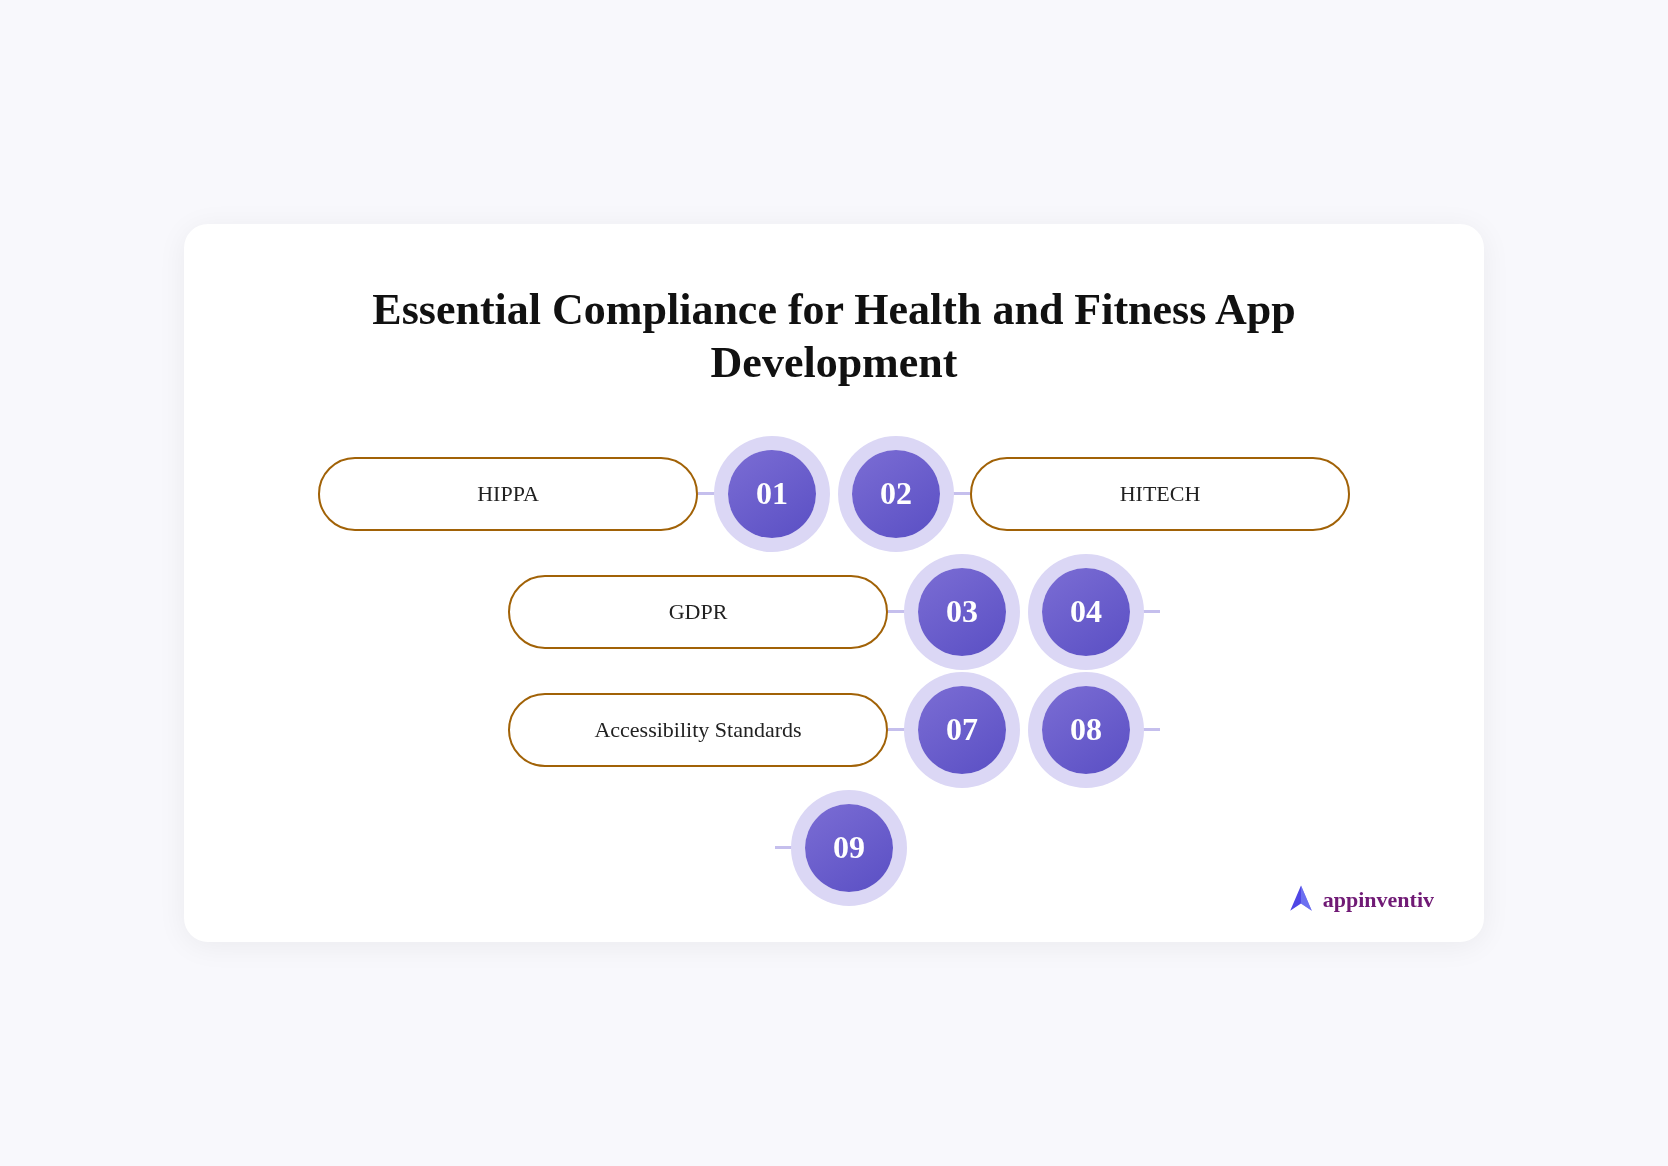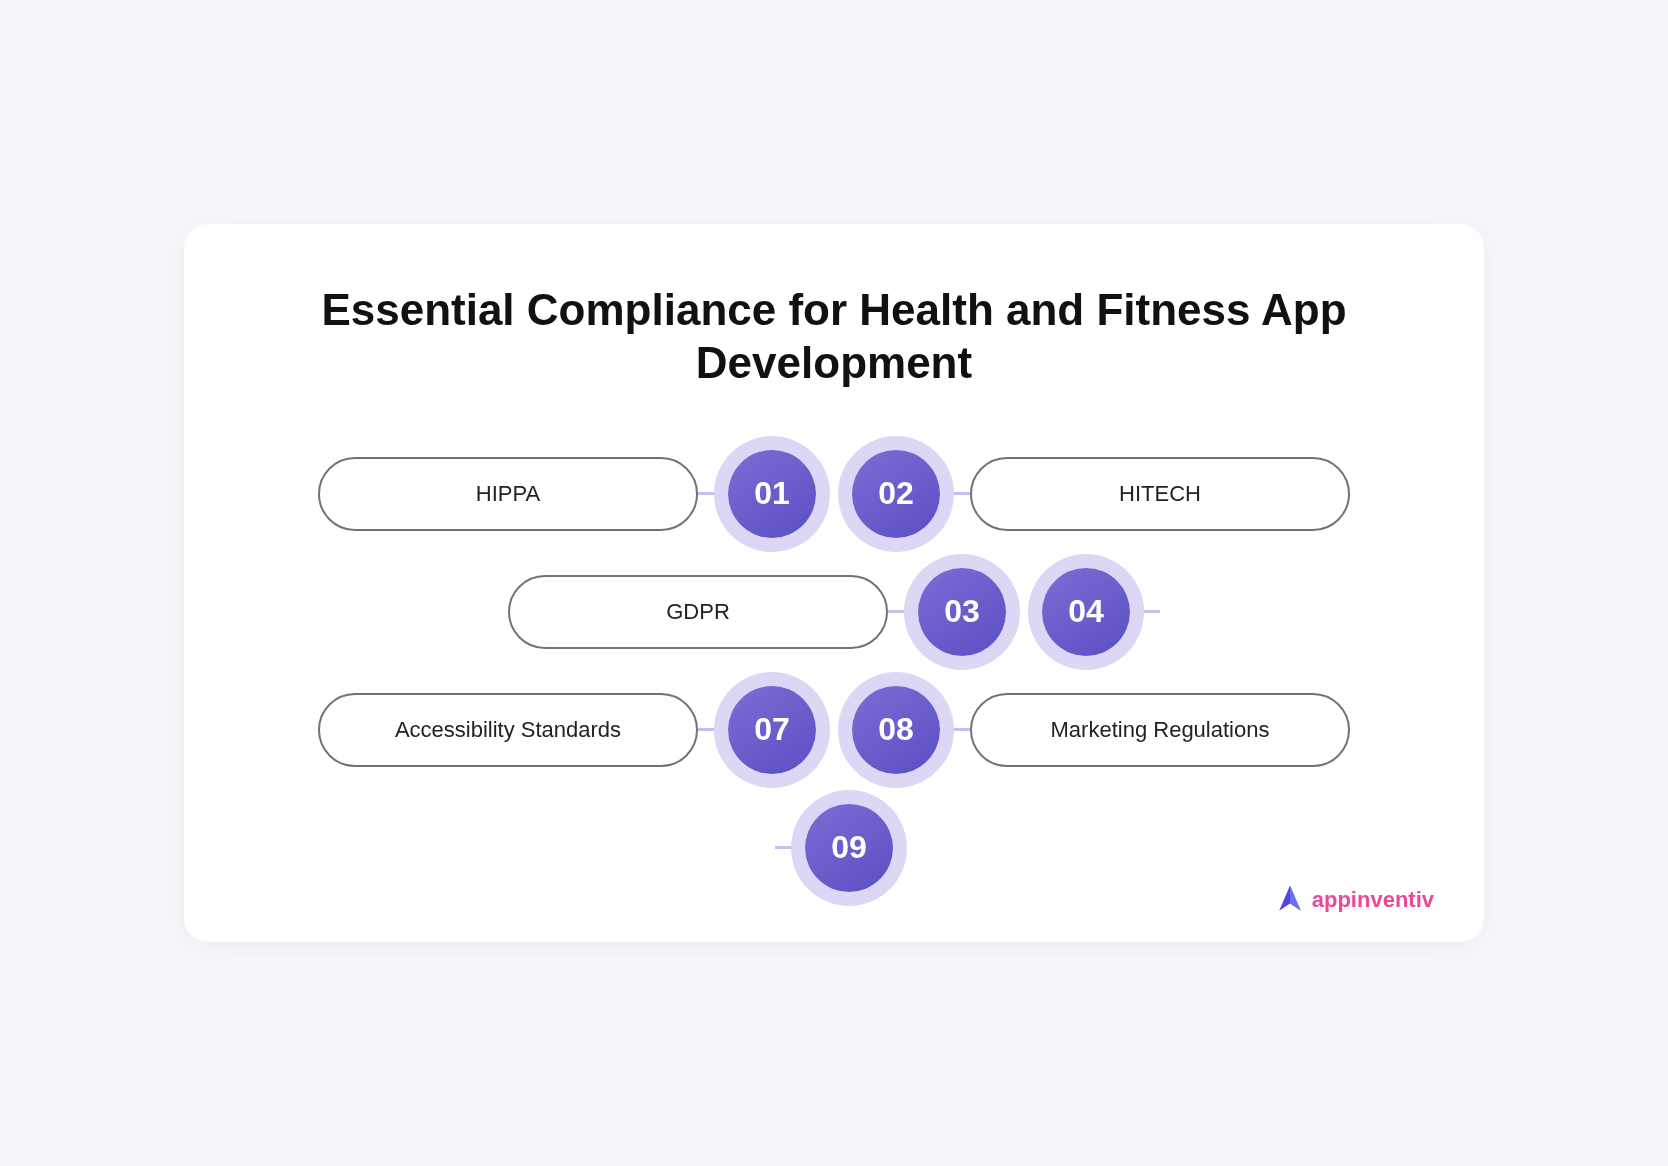--- a/index.html
+++ b/index.html
@@ -15,20 +15,21 @@
     }
 
     .card {
       background: #fff;
       border-radius: 24px;
       padding: 60px 80px 50px 80px;
       max-width: 1300px;
       width: 100%;
       box-shadow: 0 4px 30px rgba(0,0,0,0.06);
       position: relative;
+      font-family: Liberation Serif, serif;
     }
 
     .title {
       text-align: center;
       font-size: 44px;
       font-weight: 900;
       color: #111;
       line-height: 1.2;
       margin-bottom: 60px;
     }
@@ -41,21 +42,21 @@
 
     .row {
       display: flex;
       align-items: center;
       justify-content: center;
       gap: 0;
     }
 
     
     .pill {
-      border: 2px solid #737373;
+      border: 2px solid #a16207;
       border-radius: 50px;
       padding: 22px 40px;
       min-width: 380px;
       max-width: 420px;
       text-align: center;
       font-size: 22px;
       color: #222;
       background: #fff;
       position: relative;
     }
@@ -108,21 +109,21 @@
       height: 36px;
     }
 
     .logo-text {
       font-size: 22px;
       color: #333;
       font-weight: 500;
     }
 
     .logo-text span {
-      color: #ec4899;
+      color: #701a75;
       font-weight: 700;
     }
   </style>
 </head>
 <body>
 
 <div class="card">
   <h1 class="title">
     <span>Essential Compliance for Health and Fitness App</span><br>
     <span>Development</span>
@@ -146,21 +147,20 @@
       <div class="num-circle">04</div>
       <div class="connector"></div>
     </div>
       <div class="row">
       <div class="pill pill-left">Accessibility Standards</div>
       <div class="connector"></div>
       <div class="num-circle">07</div>
       <div style="width:36px; flex-shrink:0;"></div>
       <div class="num-circle">08</div>
       <div class="connector"></div>
-      <div class="pill pill-right">Marketing Regulations</div>
     </div>
       <div class="row">
       <div class="connector"></div>
       <div class="num-circle">09</div>
     </div>
     </div>
 
   <div class="logo-area">
     <svg class="logo-icon" viewBox="0 0 40 40" fill="none" xmlns="http://www.w3.org/2000/svg">
       <polygon points="20,4 8,32 20,24 32,32" fill="#4f46e5"></polygon>

